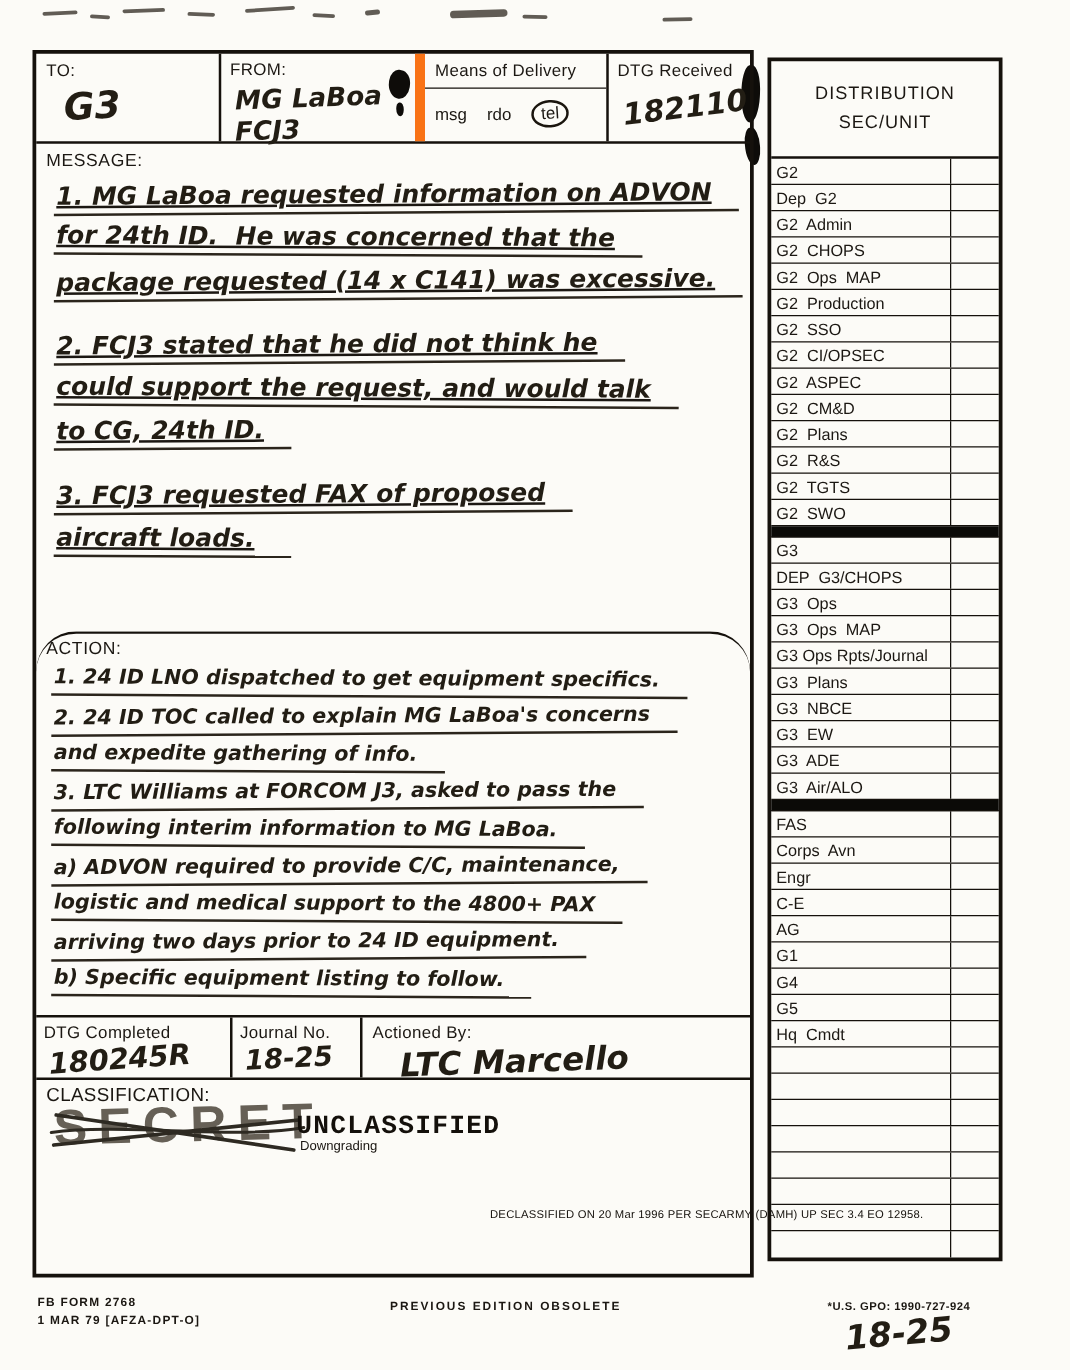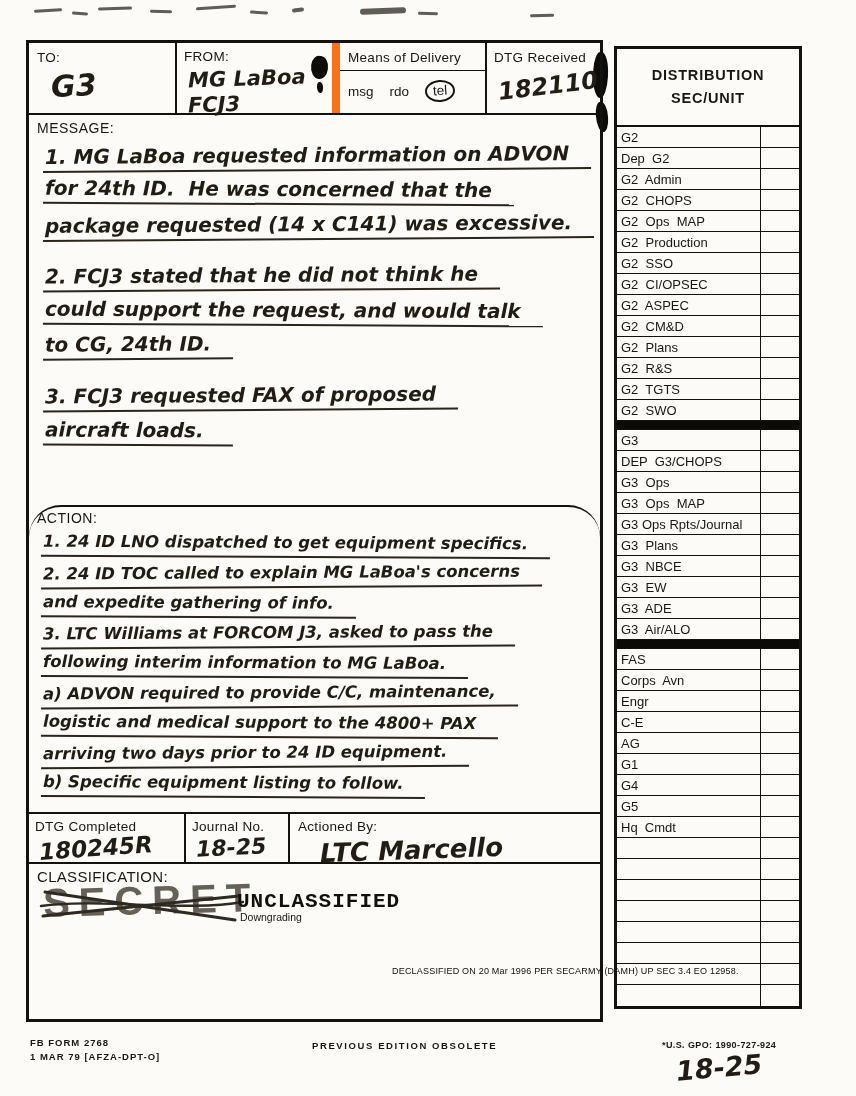--- a/index.html
+++ b/index.html
@@ -45,21 +45,21 @@
   .cell-means { width:147px; border-right:2px solid #15110c; display:flex; flex-direction:column; }
   .means-lbl-row { border-bottom:1.5px solid #15110c; padding:5px 0 0 8px; height:28px; }
   .means-opts { display:flex; gap:16px; padding:9px 0 0 8px; font-size:13.5px; align-items:center; }
   .opt { display:inline-block; }
   .circled { border:2.5px solid #1a150e; border-radius:50%; padding:1px 6px 2px 6px; transform:rotate(-4deg); }
   .cell-dtgr { flex:1; padding:5px 0 0 7px; }
   .dtgr-hand { font-size:24px; display:inline-block; transform:rotate(-7deg); margin:6px 0 0 4px; }
 
   .msg-section { height:390px; padding:5px 10px 0 8px; }
   .section-lbl { font-size:14px; letter-spacing:.5px; margin-bottom:8px; }
-  .msg-para { margin:0 0 24px 6px; }
+  .msg-para { margin:0 0 24px 6px;text-decoration:underline; }
   .hand-line { width:-moz-fit-content; width:fit-content; min-width:190px;
                border-bottom:2.5px solid #2b251c; padding:0 22px 3px 2px; }
   .msg-line { font-size:20px; line-height:1.12; margin-bottom:7px; }
   .msg-line:nth-child(odd){ transform:rotate(-.4deg); }
   .msg-line:nth-child(even){ transform:rotate(.3deg); }
 
   .act-section { height:307px; border-top:2px solid #15110c; padding:3px 10px 0 8px;border-radius:32px; }
   .act-line { font-size:16.5px; line-height:1.15; margin:0 0 6px 4px; }
   .act-line:nth-child(odd){ transform:rotate(.3deg); }
   .act-line:nth-child(even){ transform:rotate(-.35deg); }
@@ -90,21 +90,21 @@
     white-space:nowrap; color:#14100b;
   }
 
   
   .dist {
     position:absolute; left:614px; top:46px; width:188px;
     border:3px solid #15110c; background:transparent;
   }
   .dist-header {
     height:78px; border-bottom:2px solid #15110c; display:flex; flex-direction:column;
-    align-items:center; justify-content:center; font-size:14.5px; letter-spacing:.8px; line-height:1.6;font-weight:bold;
+    align-items:center; justify-content:center; font-size:14.5px; letter-spacing:.8px; line-height:1.6;
   }
   .dist-row { display:flex; height:21px; border-bottom:1.5px solid #15110c; }
   .dist-row:last-child { border-bottom:none; }
   .dist-name { flex:1; border-right:1.5px solid #15110c; font-size:13px; padding:2.5px 0 0 4px;
                white-space:pre; overflow:hidden; }
   .dist-check { width:38px; }
   .dist-divider { height:9px; background:#0b0a07; border-bottom:1.5px solid #15110c; }
 
   
   .foot-left { position:absolute; left:30px; top:1036px; font-size:9.5px; font-weight:bold;

